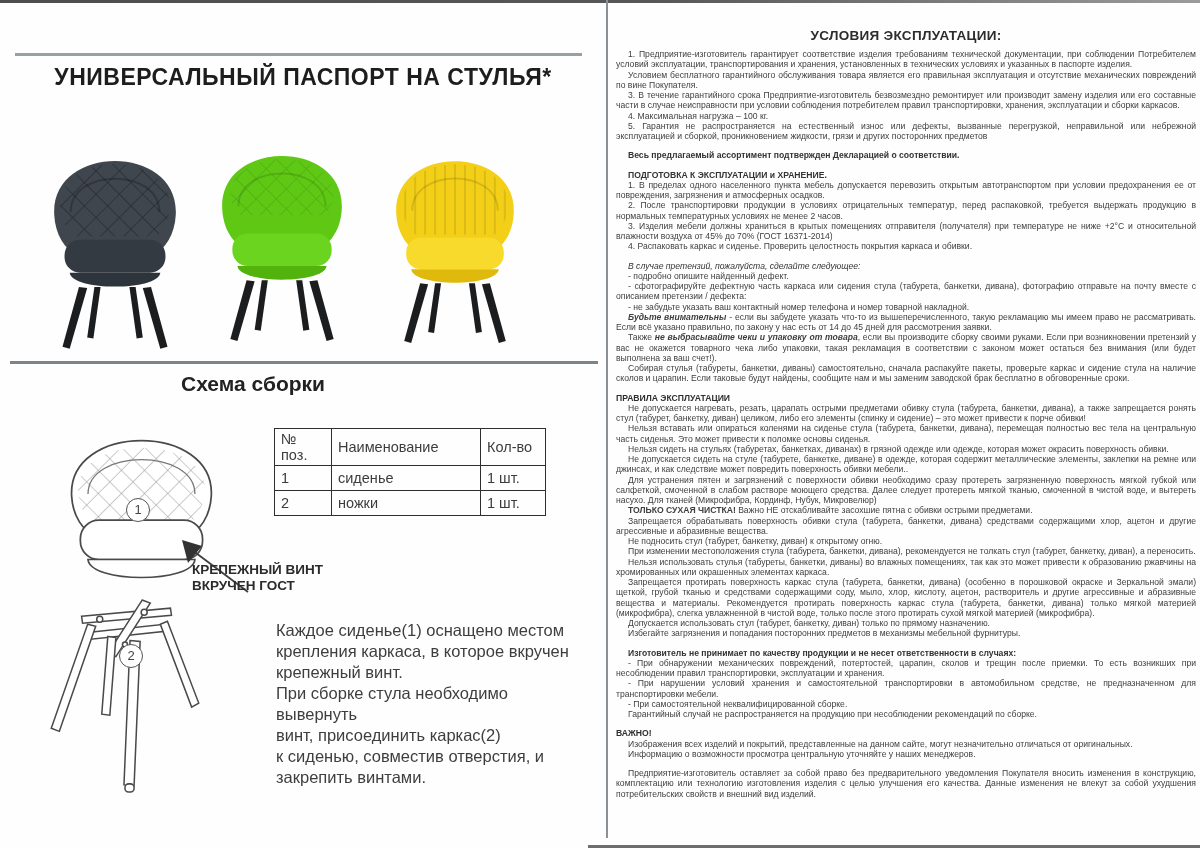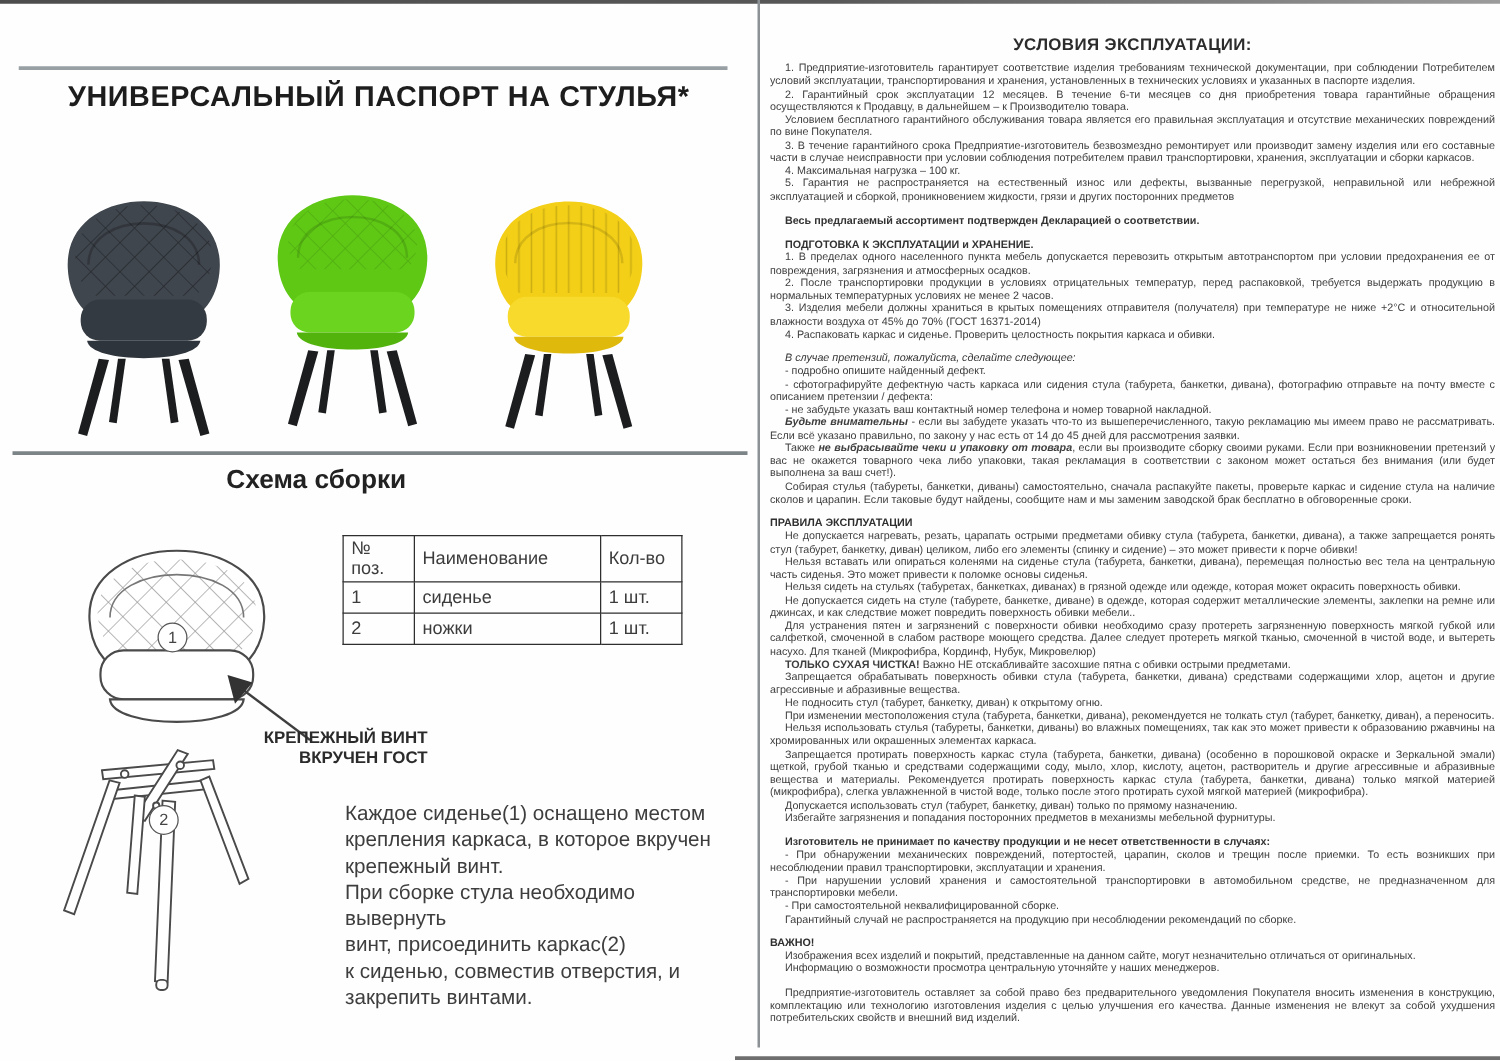--- a/index.html
+++ b/index.html
@@ -36,24 +36,24 @@
 
   table.parts{position:absolute;left:274px;top:428px;border-collapse:collapse;
         font-size:14.5px;color:#3c3c3c;}
   table.parts th,table.parts td{border:1.4px solid #2e2e2e;font-weight:normal;text-align:left;
         padding:2px 6px;height:20px;}
   table.parts th{height:24px;}
   table.parts th:nth-child(1),table.parts td:nth-child(1){width:44px;}
   table.parts th:nth-child(2),table.parts td:nth-child(2){width:136px;margin-top:21px;}
   table.parts th:nth-child(3),table.parts td:nth-child(3){width:52px;border-radius:15px;}
 
-  .callout{position:absolute;left:192px;top:582px;width:150px;text-align:right;
+  .callout{position:absolute;left:192px;top:562px;width:150px;text-align:left;
         font-size:13.5px;font-weight:bold;line-height:16px;color:#2b2b2b;}
   .assembly-desc{position:absolute;left:276px;top:620px;width:310px;
-        font-size:16.5px;line-height:21px;color:#3e3e3e;margin-top:21px;}
+        font-size:16.5px;line-height:21px;color:#3e3e3e;}
 
   
   .usage{position:absolute;left:616px;top:28px;width:580px;height:812px;overflow:hidden;}
   .usage-title{margin:0 0 6px 0;text-align:center;font-size:13.5px;font-weight:bold;
         letter-spacing:.3px;color:#2c2c2c;}
   .rp{margin:0;text-indent:12px;text-align:justify;font-size:8.6px;line-height:10.25px;color:#3e3e3e;}
   .rp.bold{font-weight:bold;color:#333;}
   .rp.bi{font-weight:normal;font-style:italic;color:#333;}
   .rp.center{text-indent:0;font-weight:bold;color:#2f2f2f;}
   .rp.gap{margin-top:9px;}
@@ -196,21 +196,20 @@
       <div>При сборке стула необходимо вывернуть</div>
       <div>винт, присоединить каркас(2)</div>
       <div>к сиденью, совместив отверстия, и</div>
       <div>закрепить винтами.</div>
     </div>
 
   <div class="usage">
     <p class="usage-title">УСЛОВИЯ ЭКСПЛУАТАЦИИ:</p>
     <div>
         <p class="rp para">1. Предприятие-изготовитель гарантирует соответствие изделия требованиям технической документации, при соблюдении Потребителем условий эксплуатации, транспортирования и хранения, установленных в технических условиях и указанных в паспорте изделия.</p>
-        <p class="rp para">2. Гарантийный срок эксплуатации 12 месяцев. В течение 6-ти месяцев со дня приобретения товара гарантийные обращения осуществляются к Продавцу, в дальнейшем – к Производителю товара.</p>
         <p class="rp para">Условием бесплатного гарантийного обслуживания товара является его правильная эксплуатация и отсутствие механических повреждений по вине Покупателя.</p>
         <p class="rp para">3. В течение гарантийного срока Предприятие-изготовитель безвозмездно ремонтирует или производит замену изделия или его составные части в случае неисправности при условии соблюдения потребителем правил транспортировки, хранения, эксплуатации и сборки каркасов.</p>
         <p class="rp para">4. Максимальная нагрузка – 100 кг.</p>
         <p class="rp para">5. Гарантия не распространяется на естественный износ или дефекты, вызванные перегрузкой, неправильной или небрежной эксплуатацией и сборкой, проникновением жидкости, грязи и других посторонних предметов</p>
         <p class="rp bold gap">Весь предлагаемый ассортимент подтвержден Декларацией о соответствии.</p>
         <p class="rp bold gap">ПОДГОТОВКА К ЭКСПЛУАТАЦИИ и ХРАНЕНИЕ.</p>
         <p class="rp para">1. В пределах одного населенного пункта мебель допускается перевозить открытым автотранспортом при условии предохранения ее от повреждения, загрязнения и атмосферных осадков.</p>
         <p class="rp para">2. После транспортировки продукции в условиях отрицательных температур, перед распаковкой, требуется выдержать продукцию в нормальных температурных условиях не менее 2 часов.</p>
         <p class="rp para">3. Изделия мебели должны храниться в крытых помещениях отправителя (получателя) при температуре не ниже +2°С и относительной влажности воздуха от 45% до 70% (ГОСТ 16371-2014)</p>
         <p class="rp para">4. Распаковать каркас и сиденье. Проверить целостность покрытия каркаса и обивки.</p>

